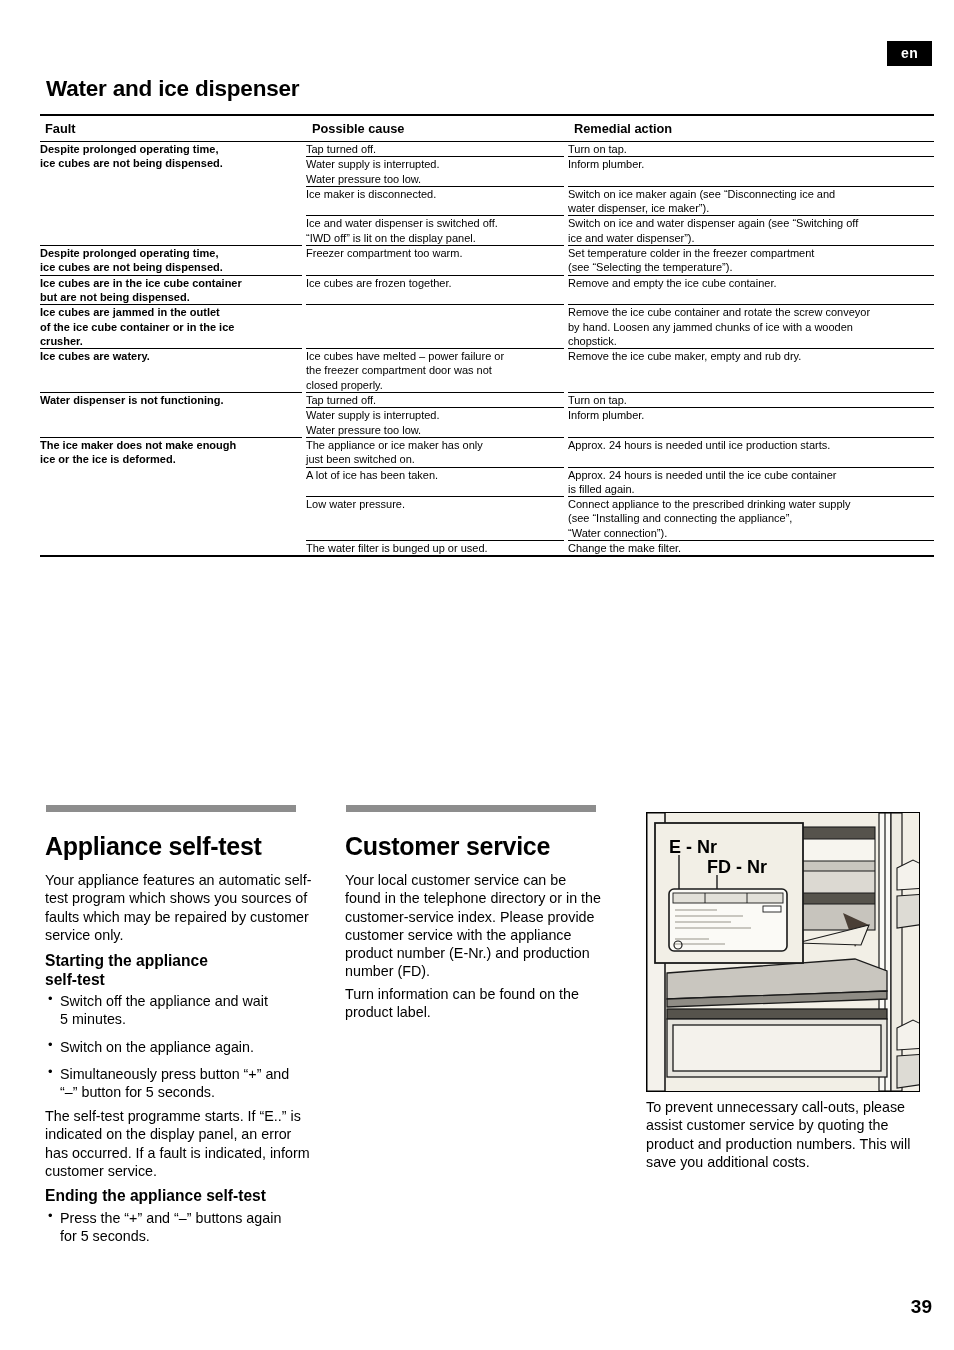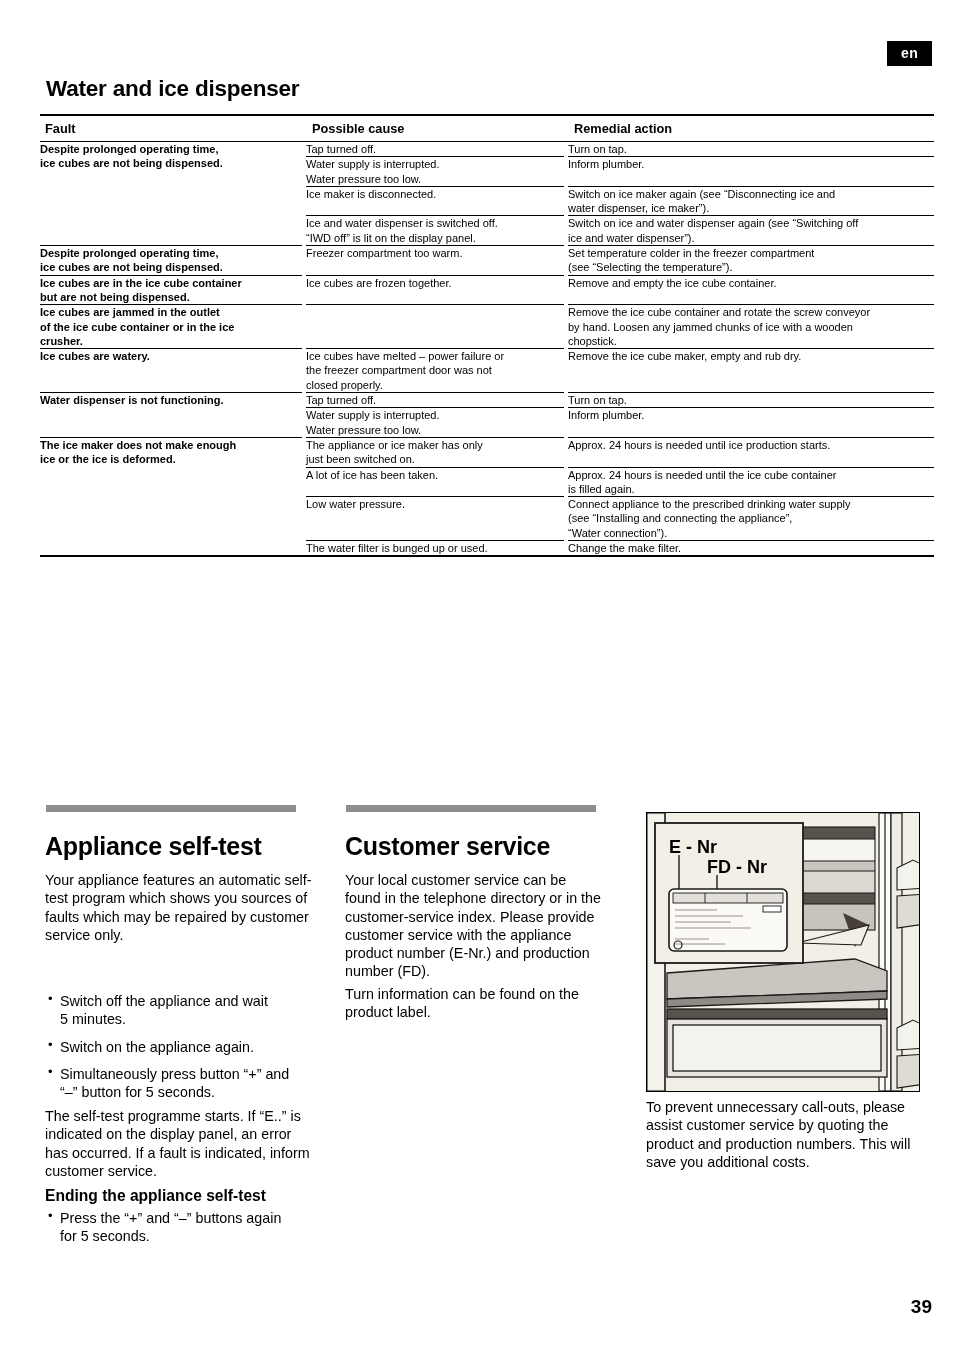--- a/index.html
+++ b/index.html
@@ -299,20 +299,22 @@
           <td class="cell cell-cause rule rule-bottom" style="white-space: pre-line;">The water filter is bunged up or used.</td>
           <td class="gapcell" style="border-bottom: 2.2px solid rgb(0, 0, 0);"></td>
           <td class="cell cell-action rule rule-bottom" style="white-space: pre-line;">Change the make filter.</td>
         </tr>
       </tbody>
   </table>
 
   <div class="grey-bar" style="left:46px; top:805px; width:250px;"></div>
   <div class="col-title" style="left:45px; top:832px; width:290px;">Appliance self-test</div>
   <div class="body-text" style="left:45px; top:871px; width:268px;">Your appliance features an automatic self-test program which shows you sources of faults which may be repaired by customer service only.</div>
+  <div class="sub-title" style="left:45px; top:951px; width:270px; white-space:pre-line;">Starting the appliance
+self-test</div>
   <ul class="bullets" id="starting-steps" style="left:47px; top:992px; width:272px;">
       <li style="white-space: pre-line;">Switch off the appliance and wait
 5 minutes.</li>
       <li style="white-space: pre-line;">Switch on the appliance again.</li>
       <li style="white-space: pre-line;">Simultaneously press button “+” and
 “–” button for 5 seconds.</li>
     </ul>
   <div class="body-text" style="left:45px; top:1107px; width:272px;">The self-test programme starts. If “E..” is indicated on the display panel, an error has occurred. If a fault is indicated, inform customer service.</div>
   <div class="sub-title" style="left:45px; top:1186px; width:290px;">Ending the appliance self-test</div>
   <ul class="bullets" id="ending-steps" style="left:47px; top:1209px; width:272px;">

